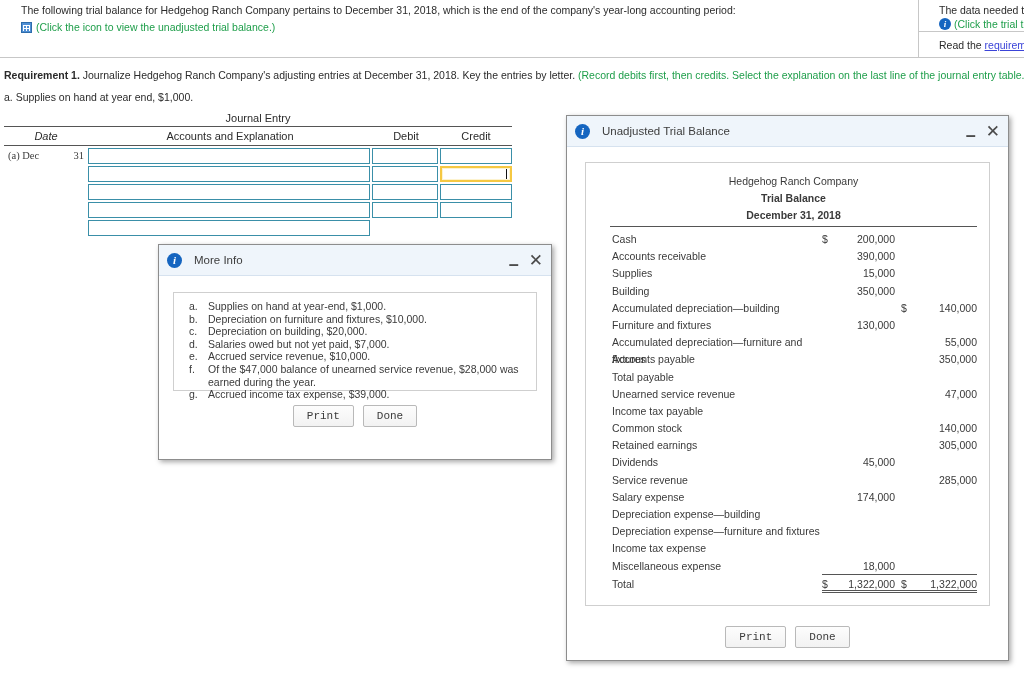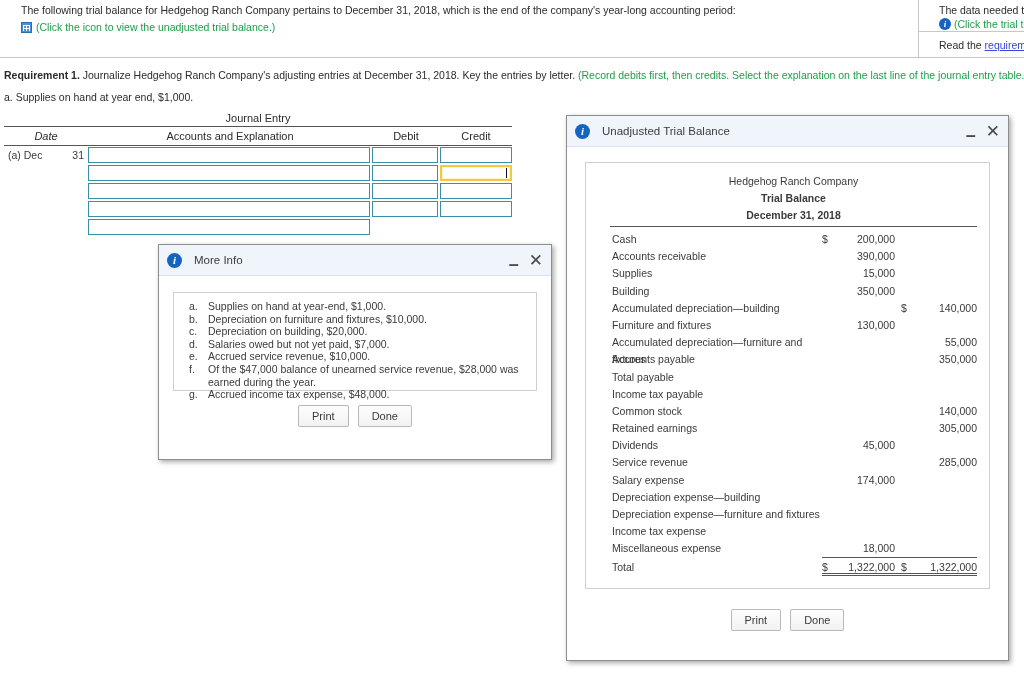--- a/index.html
+++ b/index.html
@@ -161,22 +161,23 @@
     padding: 3px 0 3px;
   }
   .col-date   { width: 84px; font-style: italic; }
   .col-acct   { width: 284px; }
   .col-debit  { width: 68px; }
   .col-credit { width: 72px; }
 
   .je-row {
     display: flex;
     width: 508px;
-    align-items: center;
+    align-items: flex-end;
     height: 18px;
+    font-family: Liberation Serif, serif;
   }
   .je-date-cell {
     width: 84px;
     display: flex;
     font-size: 10.5px;
     color: #3a3a3a;
     height: 18px;
     align-items: center;
   }
   .je-date-cell .dd-a { width: 50px; padding-left: 4px; box-sizing: border-box;}
@@ -250,21 +251,21 @@
     font-weight: 300;
   }
   .dlg-body { padding: 0; }
   .dlg-footer {
     display: flex;
     justify-content: center;
     gap: 9px;
     padding: 0;
   }
   .btn {
-    font-family: Liberation Sans, sans-serif;
+    font-family: Liberation Mono, monospace;
     font-size: 11px;
     color: #3b3b3b;
     background: linear-gradient(#fdfdfd, #f2f2f2);
     border: 1px solid #b9b9b9;
     border-radius: 2px;
     padding: 4px 13px;
     cursor: pointer;
   }
 
   
@@ -456,21 +457,21 @@
         <div class="mi-item">
           <span class="mi-key">e.</span>
           <span class="mi-text">Accrued service revenue, $10,000.</span>
         </div>
         <div class="mi-item">
           <span class="mi-key">f.</span>
           <span class="mi-text">Of the $47,000 balance of unearned service revenue, $28,000 was earned during the year.</span>
         </div>
         <div class="mi-item">
           <span class="mi-key">g.</span>
-          <span class="mi-text">Accrued income tax expense, $48,000.</span>
+          <span class="mi-text">Accrued income tax expense, $39,000.</span>
         </div>
       </div>
     <div class="dlg-footer">
       <button class="btn">Print</button>
       <button class="btn">Done</button>
     </div>
   </div>
 </div>
 
 <div class="dialog" id="tb-dialog">
@@ -544,20 +545,27 @@
             <span class="tb-cval">350,000</span>
           </div>
           <div class="tb-row">
             <span class="tb-name">Total payable</span>
             <span class="tb-dsym"></span>
             <span class="tb-dval"></span>
             <span class="tb-csym"></span>
             <span class="tb-cval"></span>
           </div>
           <div class="tb-row">
+            <span class="tb-name">Unearned service revenue</span>
+            <span class="tb-dsym"></span>
+            <span class="tb-dval"></span>
+            <span class="tb-csym"></span>
+            <span class="tb-cval">47,000</span>
+          </div>
+          <div class="tb-row">
             <span class="tb-name">Income tax payable</span>
             <span class="tb-dsym"></span>
             <span class="tb-dval"></span>
             <span class="tb-csym"></span>
             <span class="tb-cval"></span>
           </div>
           <div class="tb-row">
             <span class="tb-name">Common stock</span>
             <span class="tb-dsym"></span>
             <span class="tb-dval"></span>

